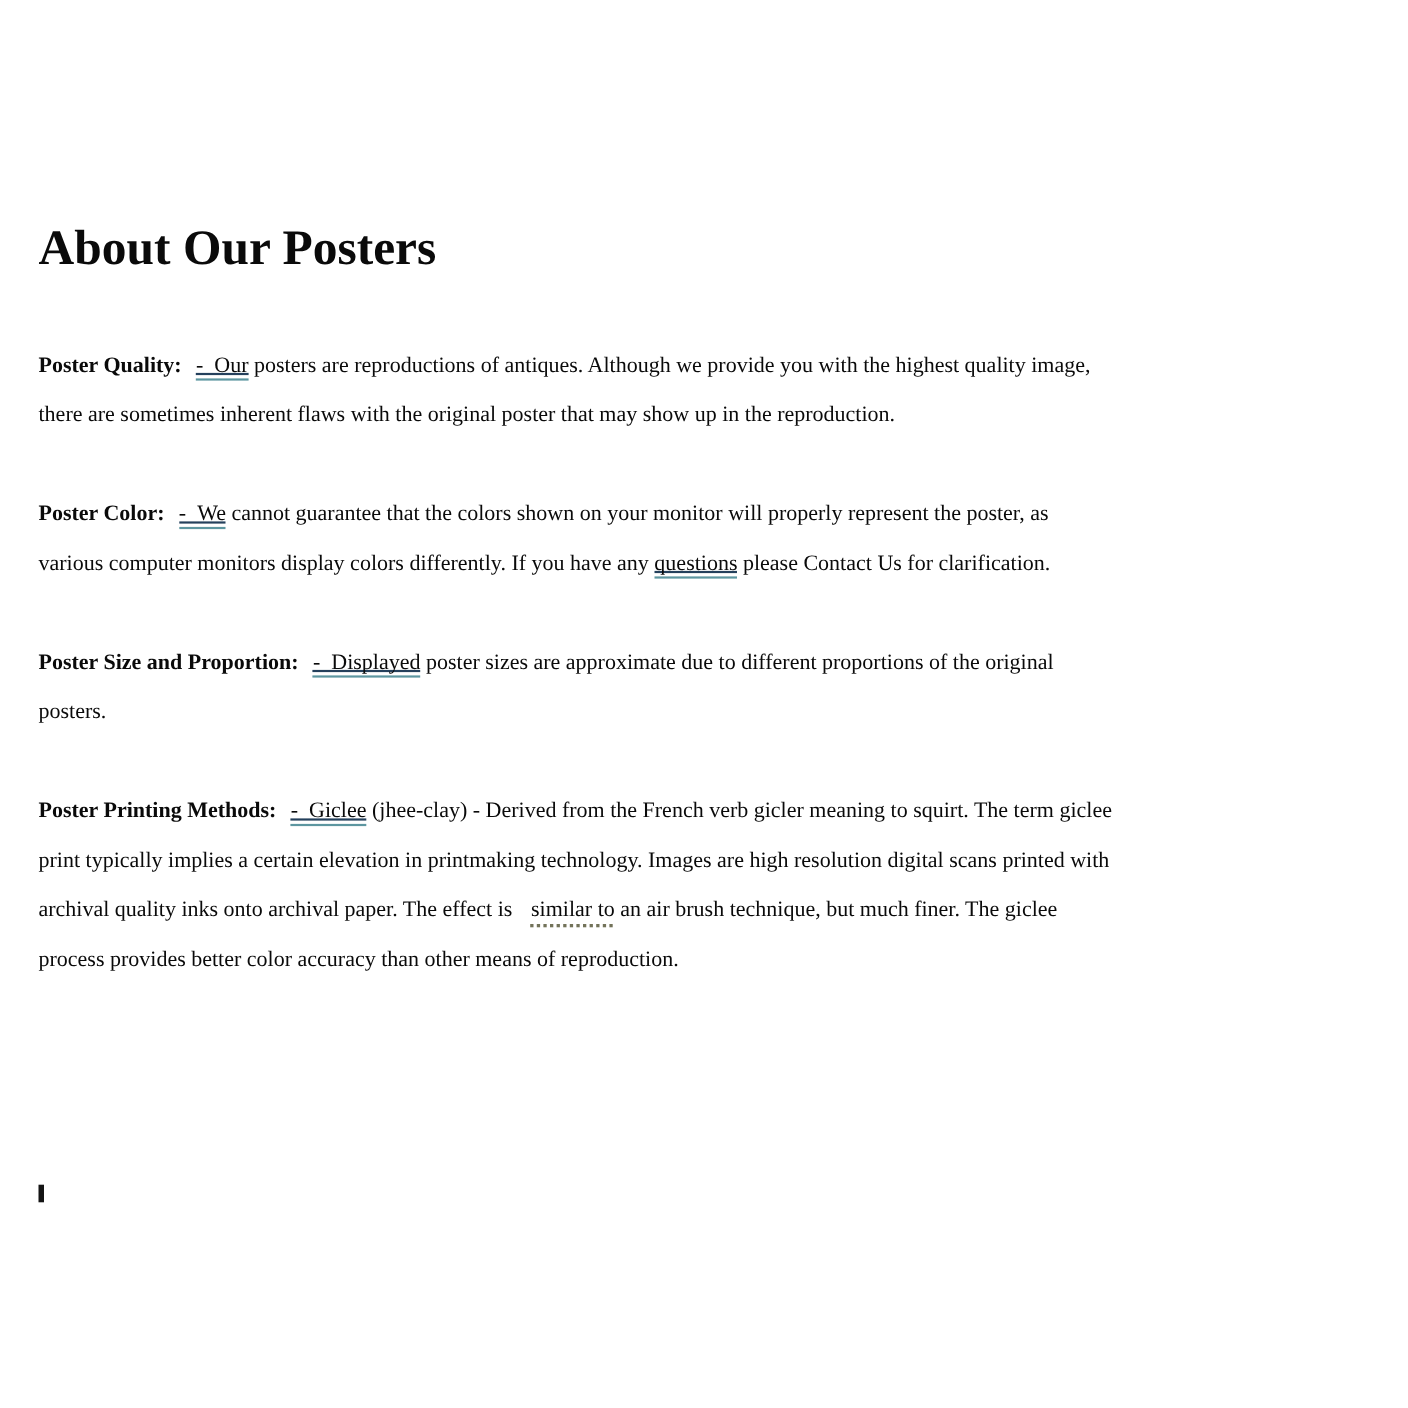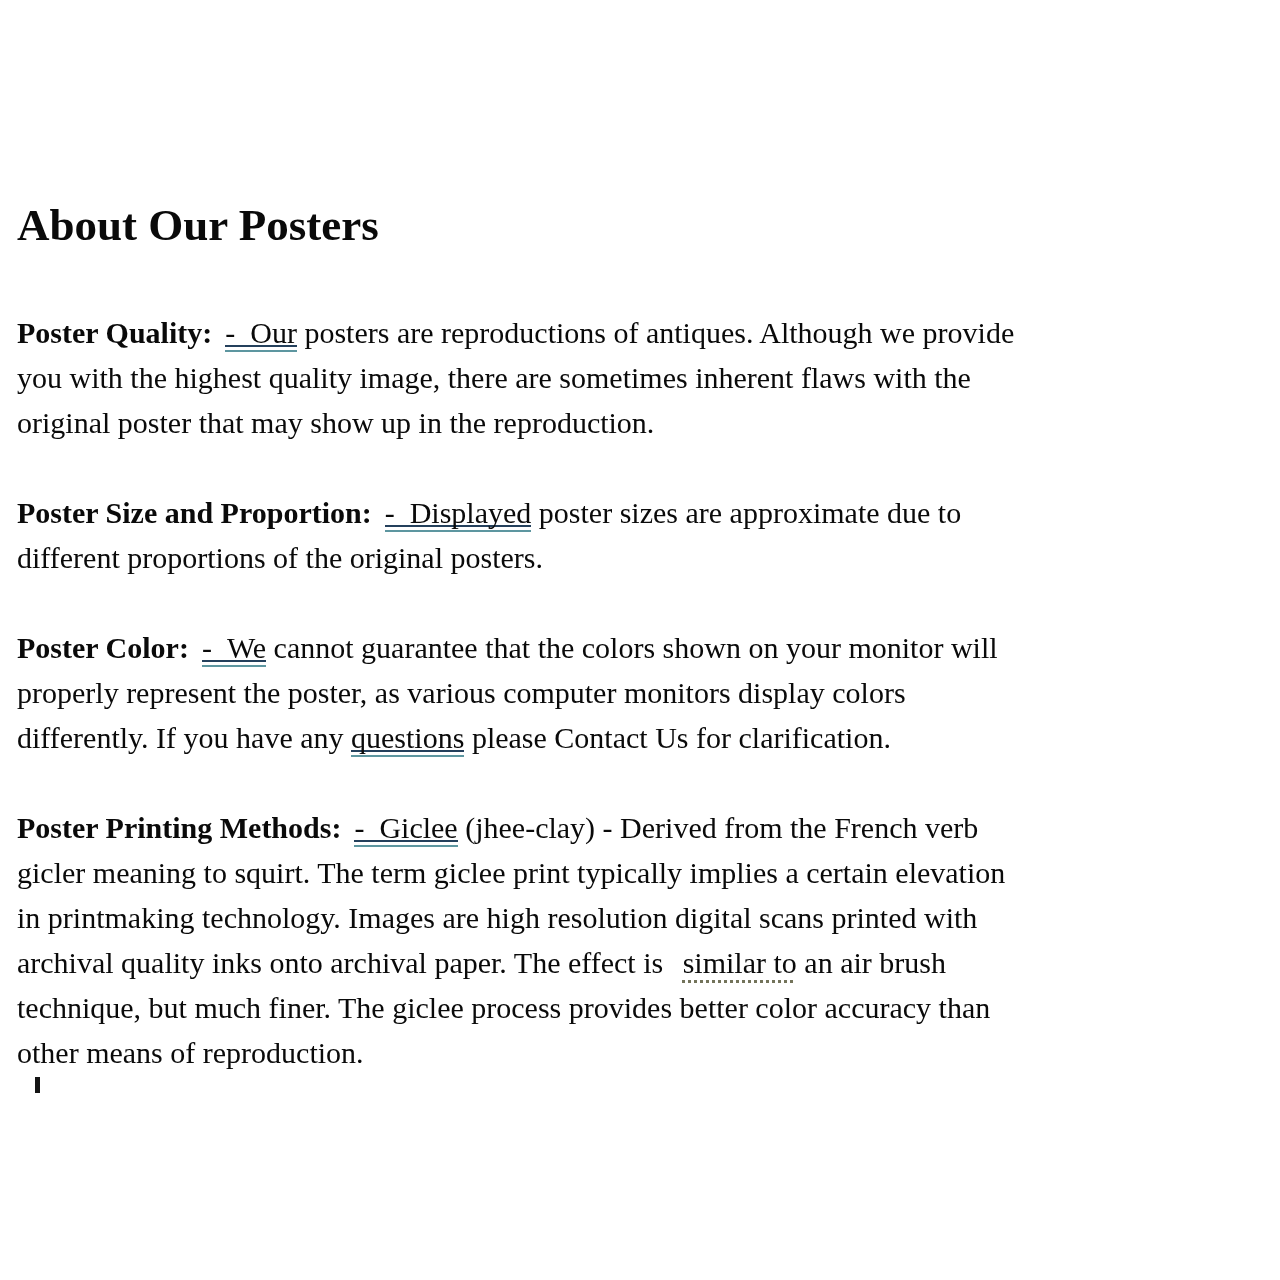--- a/index.html
+++ b/index.html
@@ -10,31 +10,31 @@
     background: #ffffff;
     overflow: hidden;
     font-family: "Liberation Serif", "DejaVu Serif", serif;
     color: #0a0a0a;
   }
   .page {
     position: relative;
     width: 1084px;
     height: 1280px;
     box-sizing: border-box;
-    padding: 200px 68px 0 17px;
+    padding: 200px 68px 0 35px;
   }
   h1.doc-title {
     font-size: 45px;
     line-height: 50px;
     font-weight: bold;
     margin: 0 0 60px 0;
     letter-spacing: 0px;
   }
   p.para {
-    font-size: 30px;
+    font-size: 20px;
     line-height: 45px;
     margin: 0 0 45px 0;
     max-width: 1180px;
   }
   .section-heading {
     font-weight: bold;
   }
   
   .u-double {
     margin-left: 13px;
@@ -78,25 +78,25 @@
 
 <div class="page">
 
   <h1 class="doc-title">About Our Posters</h1>
 
   <p class="para">
     <span class="section-heading">Poster Quality:</span><span class="u-double">-&nbsp;&nbsp;Our</span><span> posters are reproductions of antiques. Although we provide you with the highest quality image, there are sometimes inherent flaws with the original poster that may show up in the reproduction.</span>
   </p>
 
   <p class="para">
-    <span class="section-heading">Poster Size and Proportion:</span><span class="u-double">-&nbsp;&nbsp;Displayed</span><span> poster sizes are approximate due to different proportions of the original posters.</span>
+    <span class="section-heading">Poster Color:</span><span class="u-double">-&nbsp;&nbsp;We</span><span> cannot guarantee that the colors shown on your monitor will properly represent the poster, as various computer monitors display colors differently. If you have any </span><span class="u-double" style="margin-left:0;">questions</span><span> please Contact Us for clarification.</span>
   </p>
 
   <p class="para">
-    <span class="section-heading">Poster Color:</span><span class="u-double">-&nbsp;&nbsp;We</span><span> cannot guarantee that the colors shown on your monitor will properly represent the poster, as various computer monitors display colors differently. If you have any </span><span class="u-double" style="margin-left:0;">questions</span><span> please Contact Us for clarification.</span>
+    <span class="section-heading">Poster Size and Proportion:</span><span class="u-double">-&nbsp;&nbsp;Displayed</span><span> poster sizes are approximate due to different proportions of the original posters.</span>
   </p>
 
   <p class="para">
     <span class="section-heading">Poster Printing Methods:</span><span class="u-double">-&nbsp;&nbsp;Giclee</span><span> (</span><span class="u-wavy">jhee</span><span>-clay) - Derived from the French verb </span><span class="u-wavy">gicler</span><span> meaning to squirt. The term giclee print typically implies a certain elevation in printmaking technology. Images are high resolution digital scans printed with archival quality inks onto archival paper. The effect is </span><span class="u-dotted">similar to</span><span> an air brush technique, but much finer. The giclee process provides better color accuracy than other means of reproduction.</span>
   </p>
 
   <div class="text-caret"></div>
 
 </div>
 

